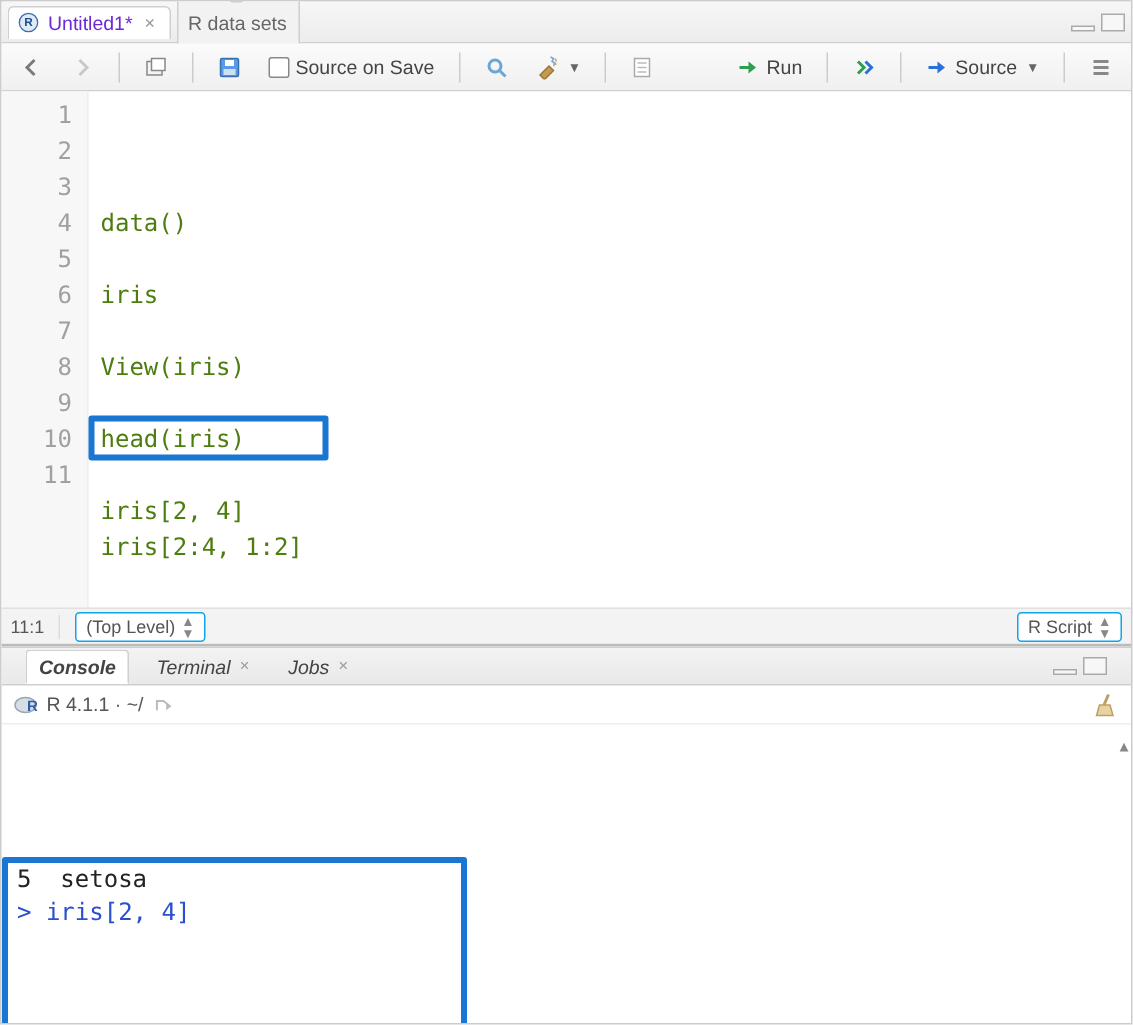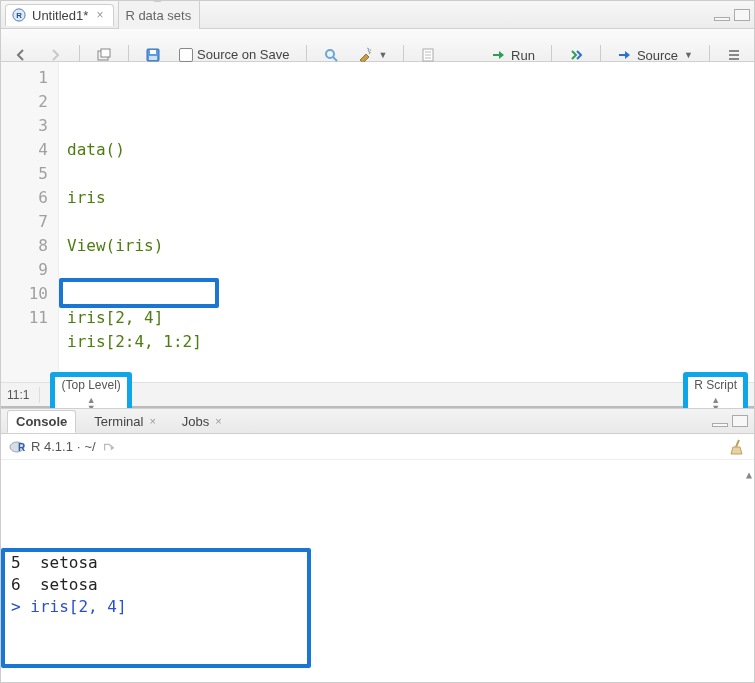--- a/index.html
+++ b/index.html
@@ -38,33 +38,33 @@
     background: #fff;
     border: 1px solid #cfcfcf;
     border-bottom: none;
     border-radius: 4px 4px 0 0;
     padding: 3px 8px 3px 6px;
     font-size: 13px;
     cursor: pointer;
   }
   .tab.inactive { background: #f2f2f2; color: #666; flex-direction: column; }
   .tab .icon { width: 14px; height: 14px; display: flex; align-items: center; justify-content: center; }
-  .tab .label.unsaved { color: #404040; }
+  .tab .label.unsaved { color: #6d28d9; }
   .tab .close { color: #999; font-size: 12px; cursor: pointer; padding: 0 2px; }
   .winbuttons { margin-left: auto; display: flex; gap: 4px; align-items: center; }
   .winbtn { width: 16px; height: 12px; border: 1px solid #aaa; background: #f7f7f7; cursor: pointer; }
   .winbtn.min { height: 4px; margin-top: 8px; }
 
   .toolbar {
     display: flex;
-    align-items: flex-start;
-    height: 21px;
+    align-items: center;
+    height: 32px;
     background: linear-gradient(#fbfbfb, #f0f0f0);
     border-bottom: 1px solid #d0d0d0;
-    padding: 16px 6px;
+    padding: 0 6px;
     gap: 6px;
     font-size: 13px;
   }
   .toolbar .tb-btn {
     display: flex;
     align-items: center;
     gap: 4px;
     padding: 2px 6px;
     border-radius: 3px;
     cursor: pointer;
@@ -115,45 +115,45 @@
     border-top: 1px solid #e0e0e0;
     font-size: 12px;
     color: #555;
     padding: 0 6px;
     gap: 10px;
   }
   .statusbar .sel {
     display: flex; align-items: center; gap: 4px;
     cursor: pointer;
     padding: 1px 6px;
-    border: 5px solid #0ea5e9;
+    border: 1px solid #0ea5e9;
     border-radius: 3px;
     background: #fff;
-    flex-direction: column;
   }
   .statusbar .spacer { flex: 1; }
   .updown { font-size: 9px; color: #888; line-height: 8px; }
 
   
   .console-pane {
     display: flex;
     flex-direction: column;
     flex: 1 1 auto;
     min-height: 0;
   }
   .console-header {
     display: flex;
     align-items: center;
     height: 26px;
     background: linear-gradient(#f3f3f3, #e9e9e9);
     border-top: 1px solid #cfcfcf;
     border-bottom: 1px solid #cfcfcf;
-    padding: 0 6px;
+    padding: 0 16px;
     gap: 10px;
     font-size: 13px;
+    font-style: italic;
   }
   .ctab {
     display: flex; align-items: center; gap: 6px;
     padding: 3px 8px;
     cursor: pointer;
     color: #444;
     border-radius: 3px 3px 0 0;
   }
   .ctab.active { font-weight: bold; background: #fff; border: 1px solid #cfcfcf; border-bottom: 1px solid #fff; margin-bottom: -1px; }
   .ctab .close { color: #999; font-size: 11px; }
@@ -321,21 +321,21 @@
         <div>5</div>
         <div>6</div>
         <div>7</div>
         <div>8</div>
         <div>9</div>
         <div>10</div>
         <div>11</div>
       </div>
     <div class="code" id="code">
       <div class="hl-box" id="editor-hl" style="top: 216px; left: 0px; height: 30px; width: 159.8px;"></div>
-    <div class="line">data()</div><div class="line"></div><div class="line">iris</div><div class="line"></div><div class="line">View(iris)</div><div class="line"></div><div class="line"></div><div class="line">iris[2, 4]</div><div class="line">iris[2:4, 1:2]</div><div class="line"></div></div>
+    <div class="line">data()</div><div class="line"></div><div class="line">iris</div><div class="line"></div><div class="line">View(iris)</div><div class="line"></div><div class="line">head(iris)</div><div class="line"></div><div class="line">iris[2, 4]</div><div class="line">iris[2:4, 1:2]</div><div class="line"></div></div>
   </div>
 
   <div class="statusbar">
     <span>11:1</span>
     <div style="width:1px;height:16px;background:#ddd"></div>
     <div class="sel">
       <span>(Top Level)</span>
       <span class="updown">▲<br>▼</span>
     </div>
     <div class="spacer"></div>
@@ -385,15 +385,15 @@
       <svg class="icn" viewBox="0 0 16 16">
           <line x1="9" y1="1" x2="6" y2="8" stroke="#c0a060" stroke-width="2"></line>
           <path d="M3 8 H10 L12 15 H1 Z" fill="#e7d2a3" stroke="#c0a060"></path>
         </svg>
     </span>
   </div>
 
   <div class="console-body" id="console-body">
     <span class="scrollind">▲</span>
     <div class="hl-box" id="console-hl" style="top: 88px; left: 0px; height: 120px; width: 310px;"></div>
-  <div>5  setosa</div><div>6  setosa</div><div><span class="prompt">&gt; </span><span class="input">iris[2, 4]</span></div></div>
+  <div>5  setosa</div><div><span class="prompt">&gt; </span><span class="input">iris[2, 4]</span></div></div>
 
 </div>
 
 </body></html>

